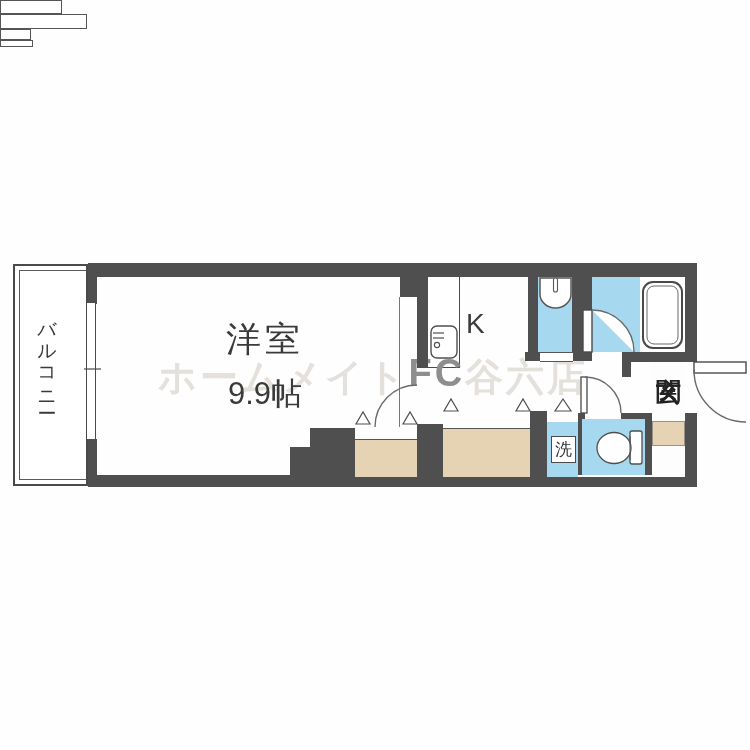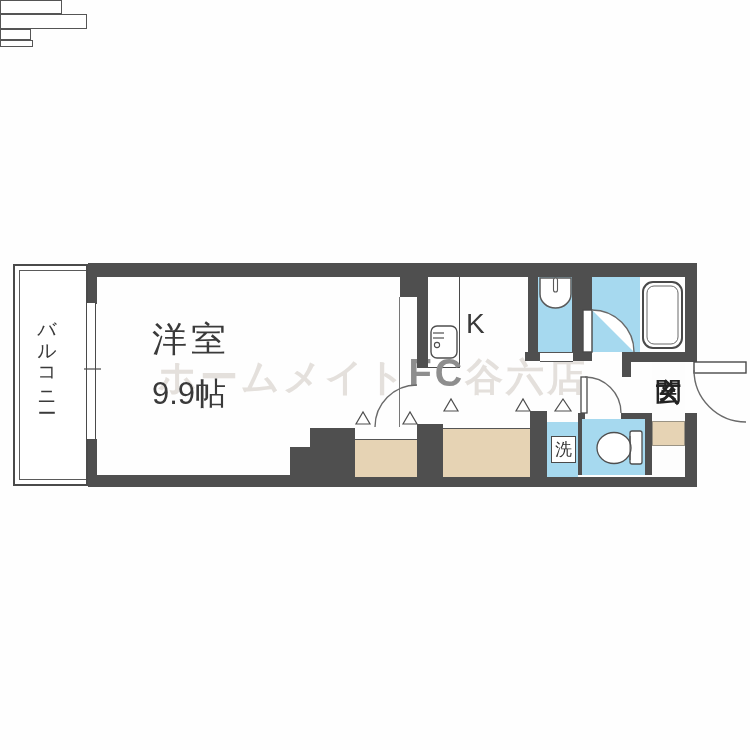--- a/index.html
+++ b/index.html
@@ -20,21 +20,21 @@
   .cyan{background:var(--water);}
   .beige{background:var(--closet);}
   .white{background:#ffffff;}
   .track{background:#ffffff;border:1px solid var(--line);box-sizing:border-box;z-index:4;}
   .label{position:absolute;color:var(--ink);z-index:20;}
   .vtext{writing-mode:vertical-rl;text-orientation:mixed;letter-spacing:2px;}
   #watermark{position:absolute;left:158px;top:352px;display:flex;align-items:flex-start;
     font-weight:bold;font-size:38px;letter-spacing:3px;z-index:5;white-space:nowrap;}
   #watermark .light{color:var(--wm-light);}
   #watermark .dark{color:var(--wm-dark);}
-  #room-label{left:152px;top:316px;width:170px;text-align:left;z-index:20;}
+  #room-label{left:180px;top:316px;width:170px;text-align:center;z-index:20;}
   #room-label .name{font-size:35px;letter-spacing:4px;color:#3a3a3a;}
   #room-label .size{font-size:31px;margin-top:10px;color:#3a3a3a;}
   #kitchen-label{left:466px;top:308px;font-size:28px;color:#3a3a3a;}
   #balcony-label{left:34px;top:308px;height:150px;font-size:19px;color:#3a3a3a;}
   #genkan-label{left:653px;top:358px;height:58px;font-size:25px;font-weight:bold;color:#222;letter-spacing:1px;}
   #laundry-box{left:551px;top:436px;width:25px;height:27px;background:#fff;border:1.5px solid #4a4a4a;
     box-sizing:border-box;display:flex;align-items:center;justify-content:center;font-size:17px;color:#333;z-index:6;}
   svg.overlay{position:absolute;left:0;top:0;z-index:15;}
   #balcony-outer{left:13px;top:264px;width:75px;height:222px;border:2px solid #4a4a4a;box-sizing:border-box;z-index:3;background:#fff;}
   #balcony-inner{position:absolute;left:4px;top:4px;right:0px;bottom:4px;border:1.5px solid #5a5a5a;border-right:none;}

